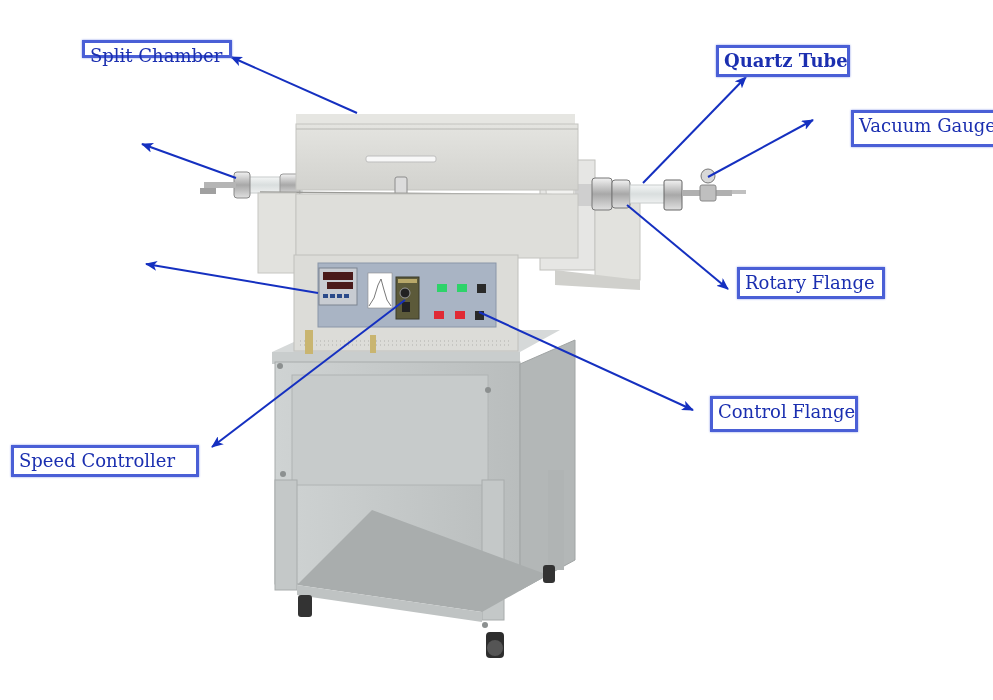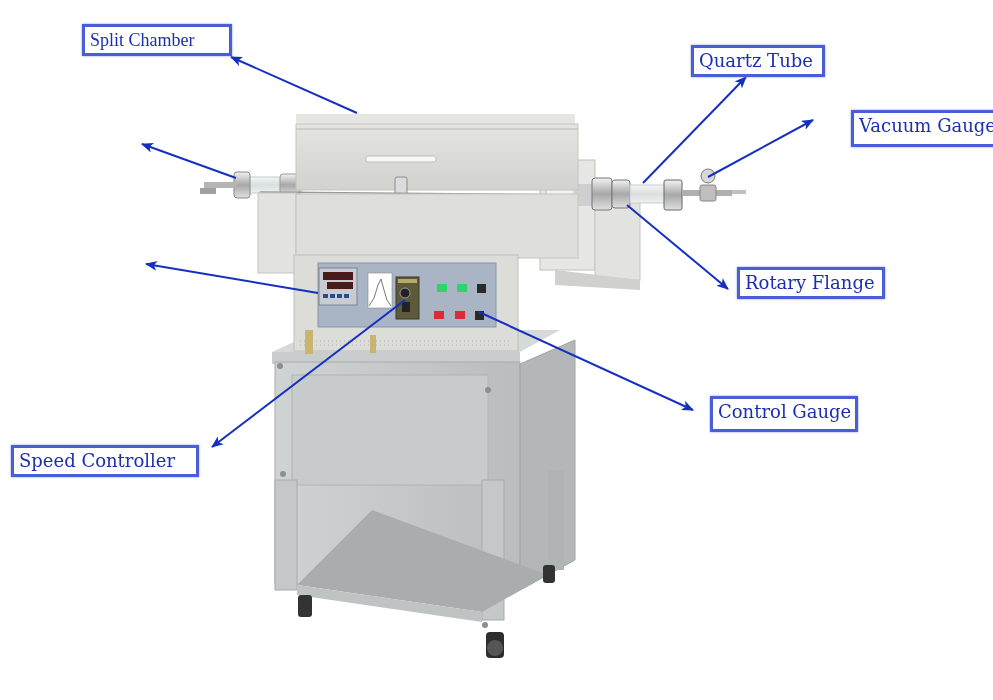--- a/index.html
+++ b/index.html
@@ -168,20 +168,20 @@
         <line x1="236" y1="178" x2="142" y2="144" stroke="#1530c0" stroke-width="2" marker-end="url(#arrowhead)"></line>
         <line x1="318" y1="293" x2="146" y2="264" stroke="#1530c0" stroke-width="2" marker-end="url(#arrowhead)"></line>
         <line x1="405" y1="300" x2="212" y2="447" stroke="#1530c0" stroke-width="2" marker-end="url(#arrowhead)"></line>
         <line x1="643" y1="183" x2="746" y2="77" stroke="#1530c0" stroke-width="2" marker-end="url(#arrowhead)"></line>
         <line x1="708" y1="177" x2="813" y2="120" stroke="#1530c0" stroke-width="2" marker-end="url(#arrowhead)"></line>
         <line x1="627" y1="205" x2="728" y2="289" stroke="#1530c0" stroke-width="2" marker-end="url(#arrowhead)"></line>
         <line x1="479" y1="312" x2="693" y2="410" stroke="#1530c0" stroke-width="2" marker-end="url(#arrowhead)"></line>
       </g>
   </svg>
 
-  <div class="label" style="left: 82px; top: 24px; width: 150px; height: 32px; font-family: Liberation Serif, serif;">Split Chamber</div>
+  <div class="label" style="left: 82px; top: 40px; width: 150px; height: 18px;">Split Chamber</div>
   <div class="label" style="left: 11px; top: 445px; width: 188px; height: 32px;">Speed Controller</div>
-  <div class="label" style="left: 691px; top: 45px; width: 134px; height: 32px;">Quartz Tube</div>
+  <div class="label" style="left: 716px; top: 45px; width: 134px; height: 32px; font-weight: bold;">Quartz Tube</div>
   <div class="label" style="left: 817px; top: 110px; width: 157px; height: 37px; margin-left: 34px;">Vacuum Gauge</div>
   <div class="label" style="left: 737px; top: 267px; width: 148px; height: 32px;">Rotary Flange</div>
-  <div class="label" style="left: 710px; top: 396px; width: 148px; height: 36px;">Control Gauge</div>
+  <div class="label" style="left: 710px; top: 396px; width: 148px; height: 36px;">Control Flange</div>
 
 </div>
 
 </body></html>

